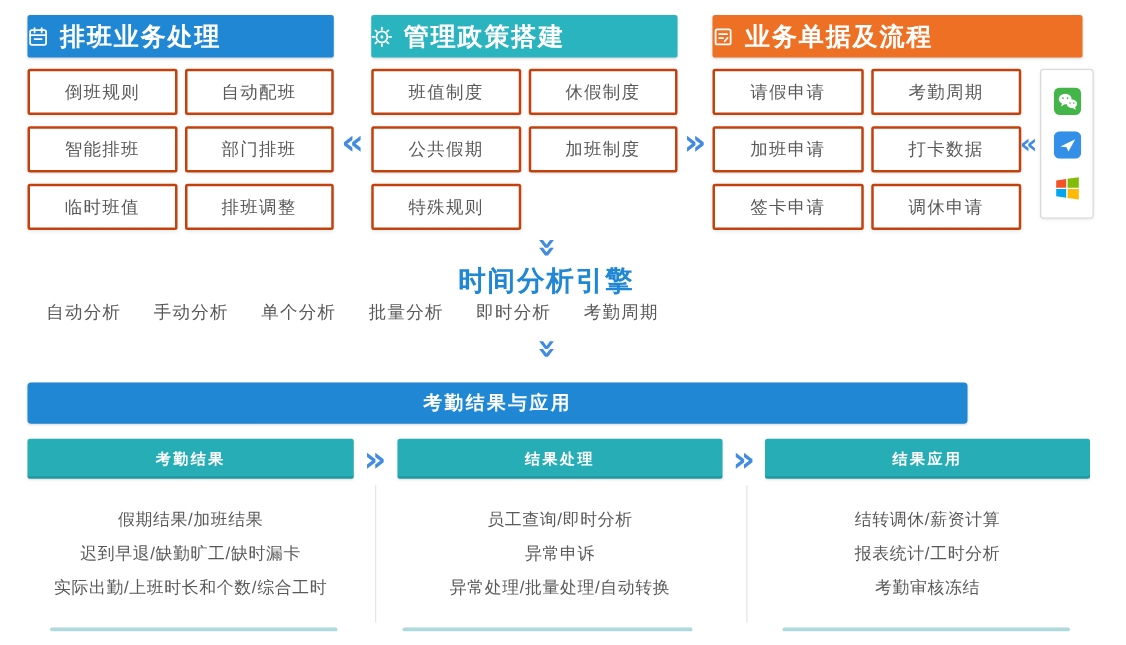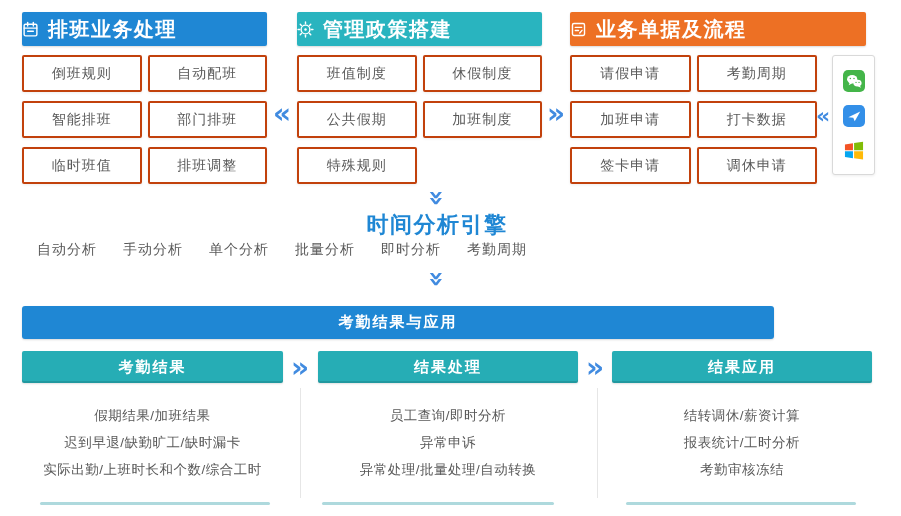--- a/index.html
+++ b/index.html
@@ -38,21 +38,21 @@
   .engine-title{position:absolute;left:37px;top:210px;width:800px;text-align:center;
         font-size:22px;font-weight:bold;color:#1f87d4;letter-spacing:1.5px;}
   .engine-row{position:absolute;left:37px;top:241px;width:800px;display:flex;
         gap:26px;font-size:14px;color:#595959;letter-spacing:1px;}
 
   
   .banner{position:absolute;left:22px;top:306px;width:752px;height:33px;border-radius:3px;
         display:flex;align-items:center;justify-content:center;color:#fff;font-size:15px;
         font-weight:bold;letter-spacing:2px;box-shadow:0 1px 2px rgba(0,0,0,.15);}
   .subbar{position:absolute;top:351px;height:32px;border-radius:2px;background:#26adb5;
-        display:flex;align-items:center;justify-content:center;color:#fff;font-size:15px;
+        display:flex;align-items:center;justify-content:center;color:#fff;font-size:12px;
         font-weight:bold;letter-spacing:2px;box-shadow:inset 0 -2px 0 rgba(0,0,0,.12),0 1px 2px rgba(0,0,0,.12);}
   .rescol{position:absolute;top:402px;text-align:center;font-size:13.5px;color:#595959;letter-spacing:.5px;}
   .rescol div{line-height:27px;}
   .vdiv{position:absolute;top:388px;width:1px;height:110px;background:#e6e6e6;}
   .stub{position:absolute;top:502px;height:3px;border-radius:2px;background:#aed9dd;}
 </style>
 </head>
 <body>
 
 <div class="canvas">

